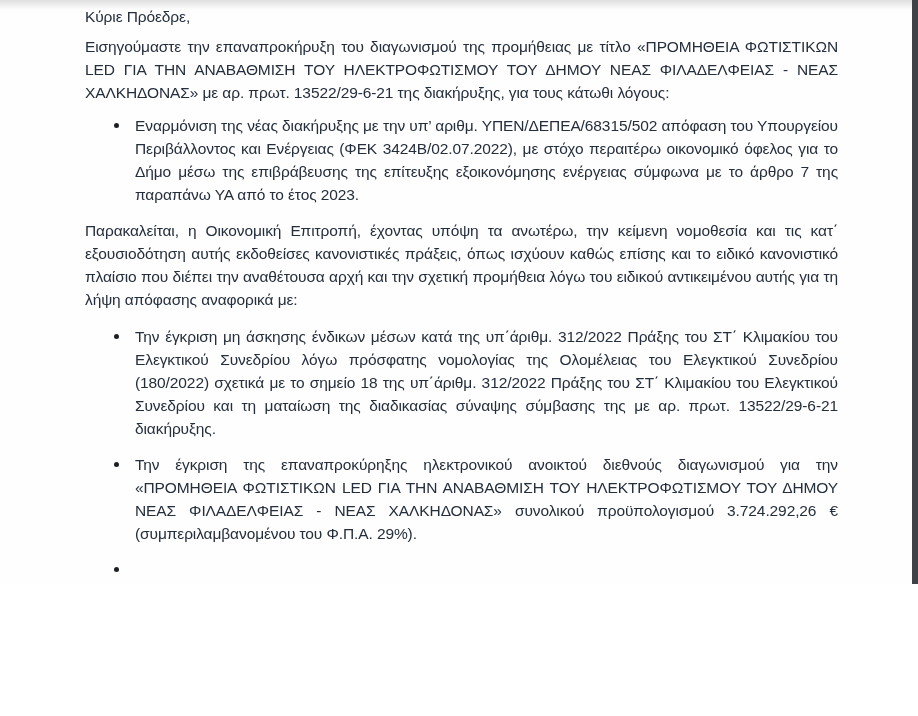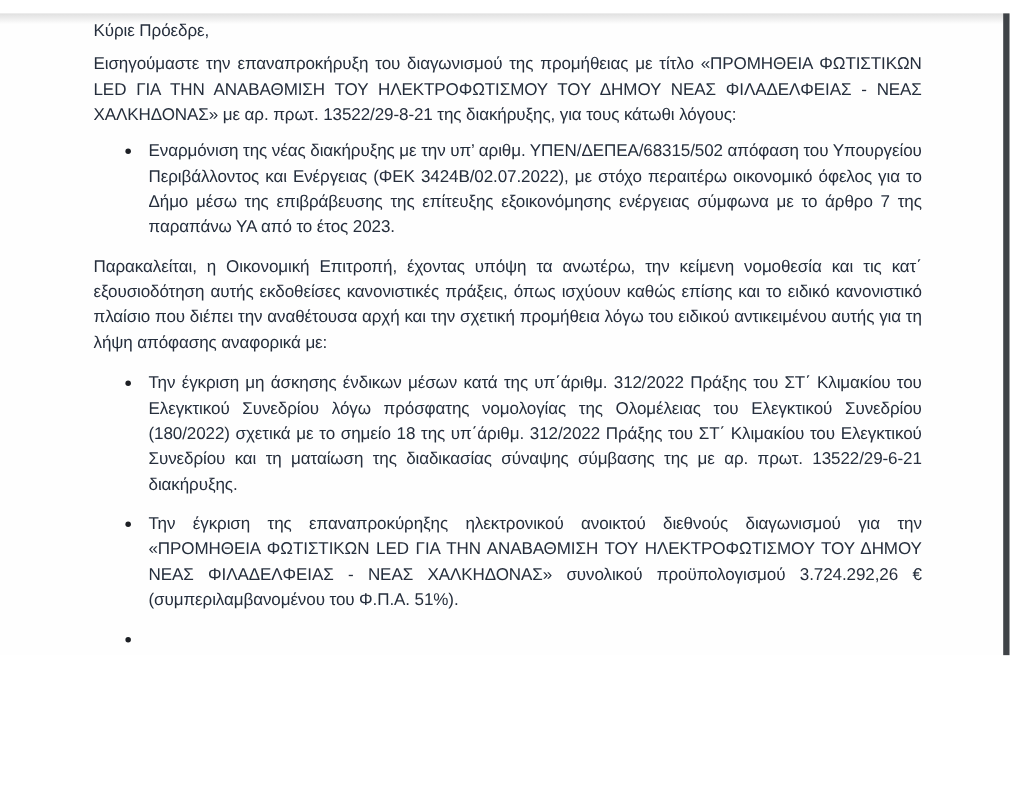--- a/index.html
+++ b/index.html
@@ -6,21 +6,20 @@
     margin: 0;
     padding: 0;
     background: #ffffff;
   }
   .page {
     position: relative;
     width: 918px;
     height: 584px;
     background: #fefefe;
     overflow: hidden;
-    margin-top: 12px;
   }
   
   .top-shade {
     position: absolute;
     top: 0; left: 0; right: 0;
     height: 10px;
     background: linear-gradient(#c6c6c6, rgba(255,255,255,0));
     opacity: .55;
     pointer-events: none;
   }
@@ -78,39 +77,39 @@
 </head>
 <body>
 
 <div class="page">
   <div class="top-shade"></div>
 
   <div class="content">
 
     <p class="salutation">Κύριε Πρόεδρε,</p>
 
-    <p class="para">Εισηγούμαστε την επαναπροκήρυξη του διαγωνισμού της προμήθειας με τίτλο «ΠΡΟΜΗΘΕΙΑ ΦΩΤΙΣΤΙΚΩΝ LED  ΓΙΑ ΤΗΝ ΑΝΑΒΑΘΜΙΣΗ ΤΟΥ ΗΛΕΚΤΡΟΦΩΤΙΣΜΟΥ  ΤΟΥ ΔΗΜΟΥ ΝΕΑΣ ΦΙΛΑΔΕΛΦΕΙΑΣ - ΝΕΑΣ ΧΑΛΚΗΔΟΝΑΣ» με αρ. πρωτ. 13522/29-8-21 της διακήρυξης, για τους κάτωθι λόγους:</p>
+    <p class="para">Εισηγούμαστε την επαναπροκήρυξη του διαγωνισμού της προμήθειας με τίτλο «ΠΡΟΜΗΘΕΙΑ ΦΩΤΙΣΤΙΚΩΝ LED  ΓΙΑ ΤΗΝ ΑΝΑΒΑΘΜΙΣΗ ΤΟΥ ΗΛΕΚΤΡΟΦΩΤΙΣΜΟΥ  ΤΟΥ ΔΗΜΟΥ ΝΕΑΣ ΦΙΛΑΔΕΛΦΕΙΑΣ - ΝΕΑΣ ΧΑΛΚΗΔΟΝΑΣ» με αρ. πρωτ. 13522/29-6-21 της διακήρυξης, για τους κάτωθι λόγους:</p>
 
     <ul class="bullets">
       <li>
         <span class="dot"></span>
         <span>Εναρμόνιση της νέας διακήρυξης με την υπ’ αριθμ. ΥΠΕΝ/ΔΕΠΕΑ/68315/502 απόφαση του Υπουργείου Περιβάλλοντος και Ενέργειας (ΦΕΚ 3424Β/02.07.2022), με στόχο περαιτέρω οικονομικό όφελος για το Δήμο μέσω της επιβράβευσης της επίτευξης εξοικονόμησης ενέργειας σύμφωνα με το άρθρο 7 της παραπάνω ΥΑ από το έτος 2023.</span>
       </li>
     </ul>
 
     <p class="para request">Παρακαλείται, η Οικονομική Επιτροπή, έχοντας υπόψη τα ανωτέρω, την κείμενη νομοθεσία και τις κατ΄ εξουσιοδότηση αυτής εκδοθείσες κανονιστικές πράξεις, όπως ισχύουν καθώς επίσης και το ειδικό κανονιστικό πλαίσιο που διέπει την αναθέτουσα αρχή και την σχετική προμήθεια λόγω του ειδικού αντικειμένου αυτής για τη λήψη απόφασης αναφορικά με:</p>
 
     <ul class="bullets">
       <li>
         <span class="dot"></span>
         <span>Την έγκριση μη άσκησης ένδικων μέσων κατά της υπ΄άριθμ. 312/2022 Πράξης του ΣΤ΄ Κλιμακίου του Ελεγκτικού Συνεδρίου λόγω πρόσφατης νομολογίας της Ολομέλειας του Ελεγκτικού Συνεδρίου (180/2022) σχετικά με το σημείο 18 της υπ΄άριθμ. 312/2022 Πράξης του ΣΤ΄ Κλιμακίου του Ελεγκτικού Συνεδρίου και τη ματαίωση της διαδικασίας σύναψης σύμβασης της με αρ. πρωτ. 13522/29-6-21 διακήρυξης.</span>
       </li>
       <li>
         <span class="dot"></span>
-        <span>Την έγκριση της επαναπροκύρηξης ηλεκτρονικού ανοικτού διεθνούς διαγωνισμού για την «ΠΡΟΜΗΘΕΙΑ ΦΩΤΙΣΤΙΚΩΝ LED  ΓΙΑ ΤΗΝ ΑΝΑΒΑΘΜΙΣΗ ΤΟΥ ΗΛΕΚΤΡΟΦΩΤΙΣΜΟΥ ΤΟΥ ΔΗΜΟΥ ΝΕΑΣ ΦΙΛΑΔΕΛΦΕΙΑΣ - ΝΕΑΣ ΧΑΛΚΗΔΟΝΑΣ» συνολικού προϋπολογισμού 3.724.292,26 € (συμπεριλαμβανομένου του Φ.Π.Α. 51%).</span>
+        <span>Την έγκριση της επαναπροκύρηξης ηλεκτρονικού ανοικτού διεθνούς διαγωνισμού για την «ΠΡΟΜΗΘΕΙΑ ΦΩΤΙΣΤΙΚΩΝ LED  ΓΙΑ ΤΗΝ ΑΝΑΒΑΘΜΙΣΗ ΤΟΥ ΗΛΕΚΤΡΟΦΩΤΙΣΜΟΥ ΤΟΥ ΔΗΜΟΥ ΝΕΑΣ ΦΙΛΑΔΕΛΦΕΙΑΣ - ΝΕΑΣ ΧΑΛΚΗΔΟΝΑΣ» συνολικού προϋπολογισμού 3.724.292,26 € (συμπεριλαμβανομένου του Φ.Π.Α. 29%).</span>
       </li>
       <li>
         <span class="dot"></span>
       </li>
     </ul>
 
   </div>
 
   <div class="right-bar"></div>
 </div>

